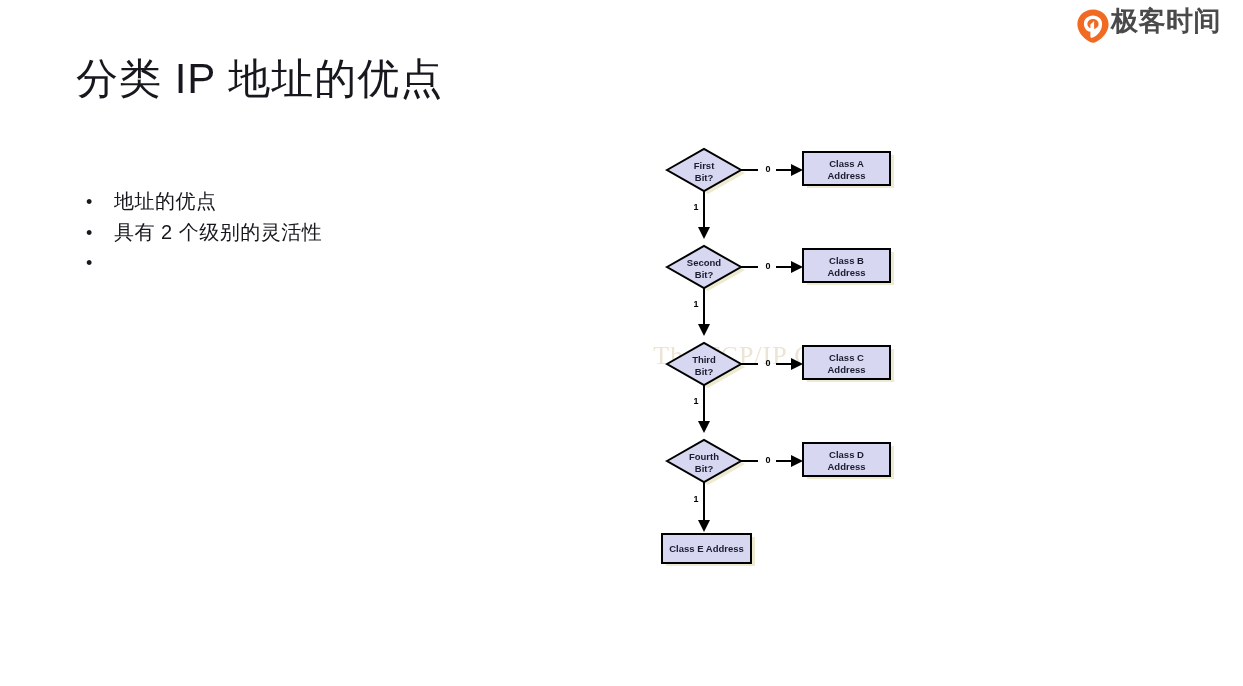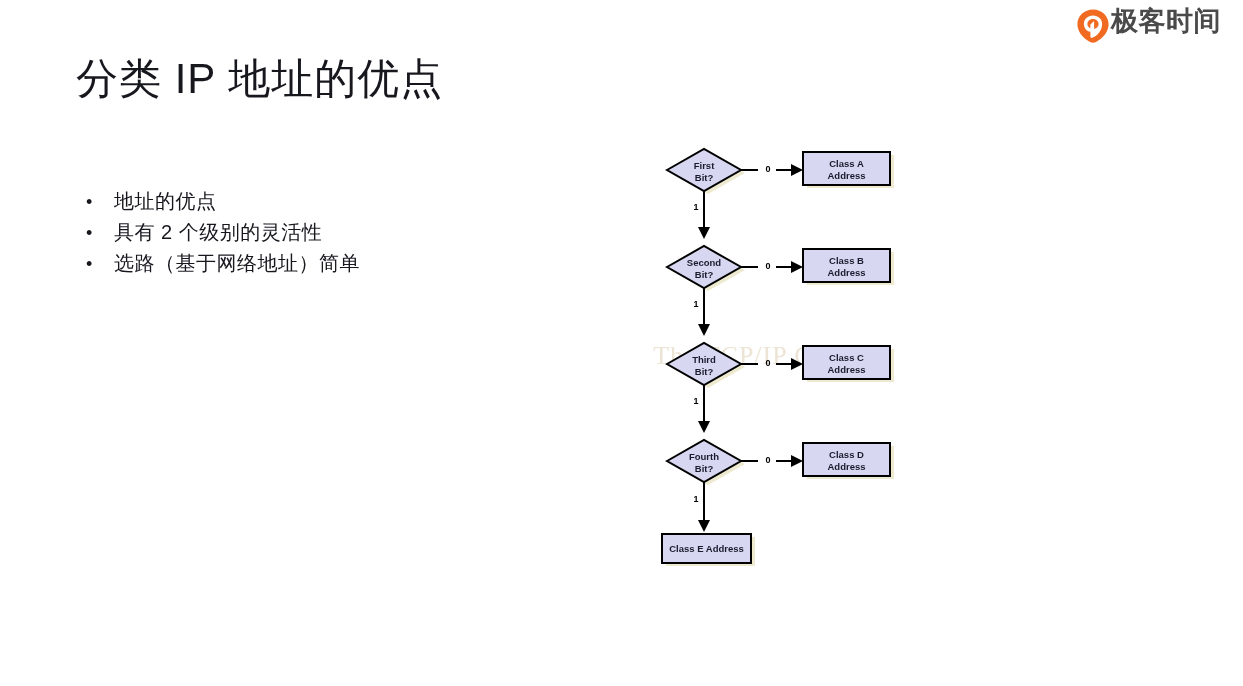--- a/index.html
+++ b/index.html
@@ -158,21 +158,20 @@
     <li>
       <span class="bullet-dot">•</span>
       <span>地址的优点</span>
     </li>
     <li>
       <span class="bullet-dot">•</span>
       <span>具有 2 个级别的灵活性</span>
     </li>
     <li>
       <span class="bullet-dot">•</span>
-      <span>选路（基于网络地址）简单</span>
     </li>
   </ul>
 
   <div class="flowchart">
     <svg width="290" height="440" viewBox="0 0 290 440">
 
       <text class="watermark-text" x="118" y="218">The TCP/IP Guide</text>
 
       <g>
         <polygon class="node-shadow" points="31,33 68,12 105,33 68,54"></polygon>

